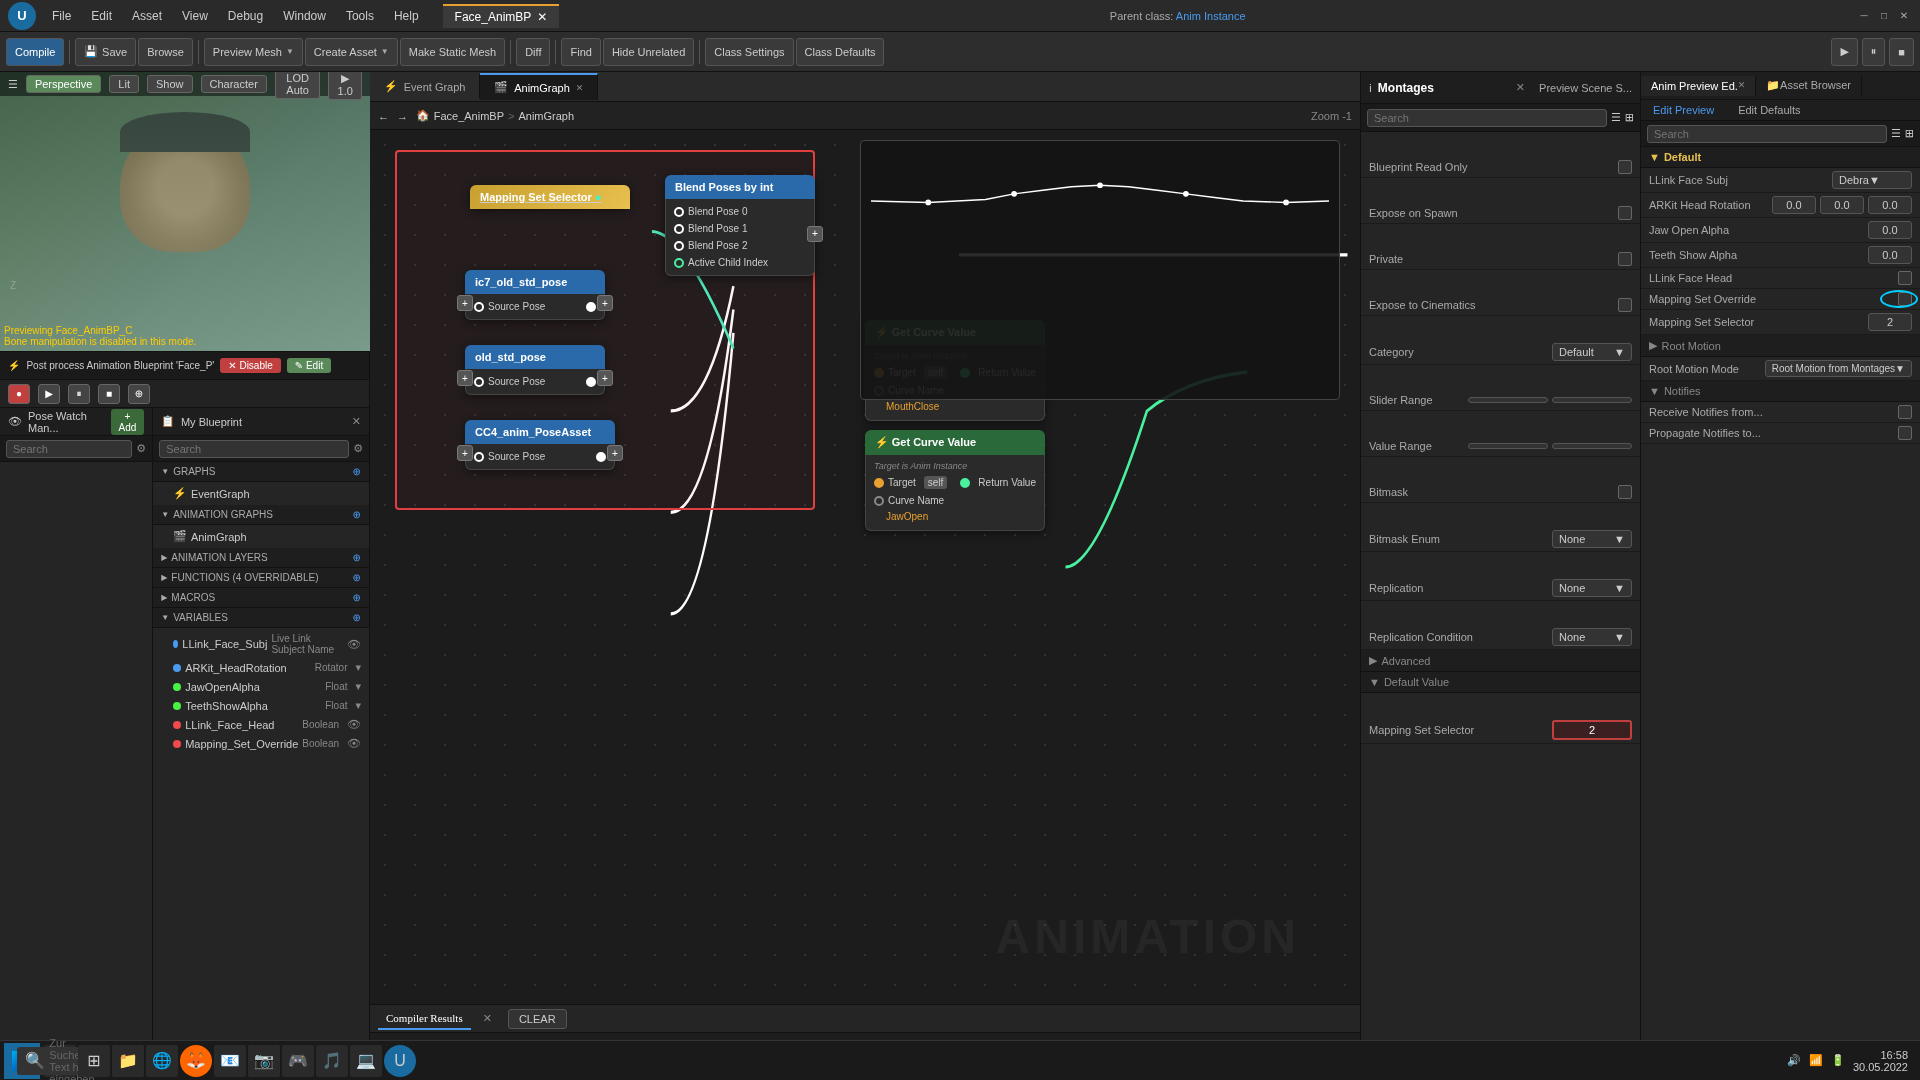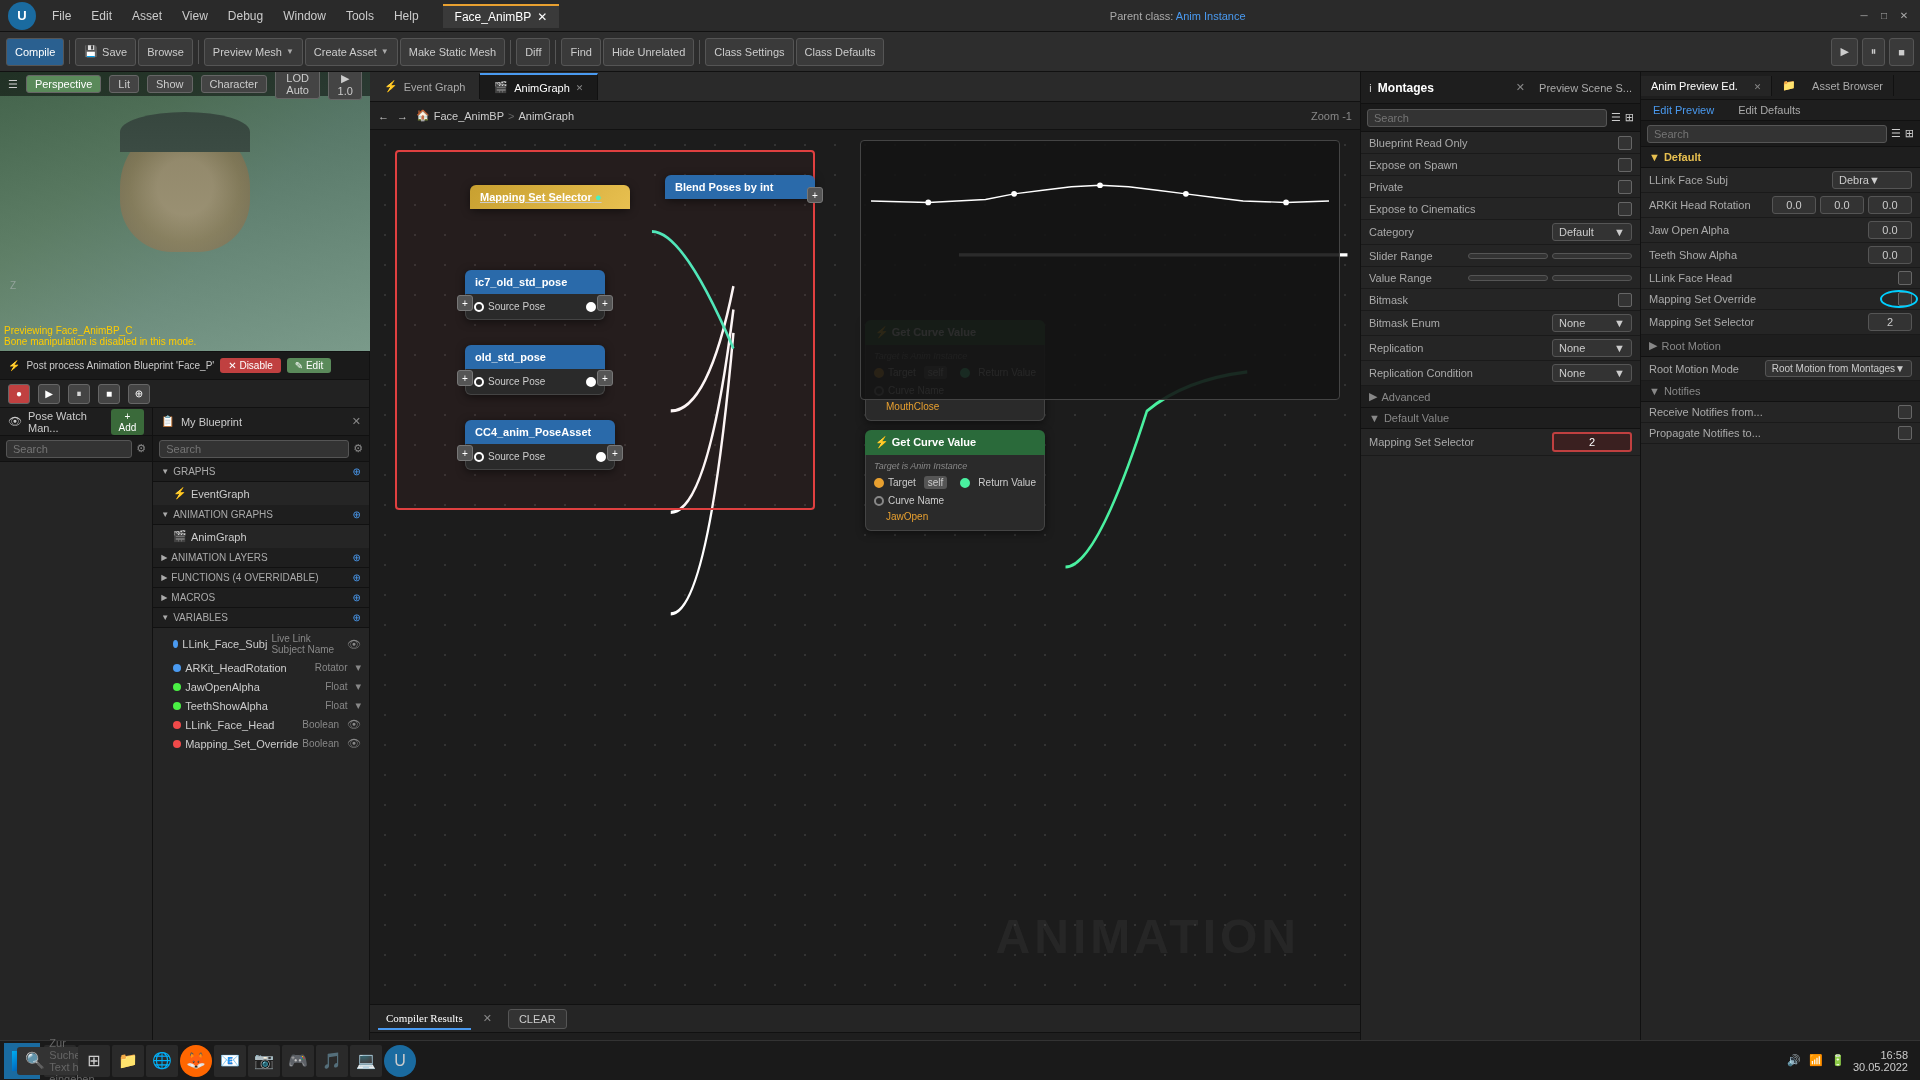--- a/index.html
+++ b/index.html
@@ -132,31 +132,31 @@
     .cr-tab.active { color: #fff; border-bottom: 2px solid #4a9af0; }
 
     
     #right-panel { width: 280px; min-width: 280px; background: #252525; border-left: 1px solid #111; display: flex; flex-direction: column; overflow-y: auto; }
     .rp-header { background: #1e1e1e; height: 32px; display: flex; align-items: center; padding: 0 8px; gap: 6px; border-bottom: 1px solid #111; }
     .rp-title { font-size: 12px; color: #fff; font-weight: bold; }
     .rp-close { color: #888; cursor: pointer; margin-left: auto; }
     .rp-search { background: #1a1a1a; height: 28px; display: flex; align-items: center; padding: 0 6px; border-bottom: 1px solid #111; gap: 4px; }
     .rp-search input { background: #333; border: 1px solid #555; border-radius: 3px; padding: 2px 6px; font-size: 11px; color: #ccc; flex: 1; }
 
-    .prop-row { display: flex; align-items: center; padding: 3px 8px; min-height: 22px; border-bottom: 1px solid #1a1a1a; }
+    .prop-row { display: flex; align-items: center; padding: 3px 8px; min-height: 22px; border-bottom: 1px solid #1a1a1a; margin-top: 24px; }
     .prop-label { color: #aaa; font-size: 11px; flex: 1; }
     .prop-value { background: #333; border: 1px solid #555; border-radius: 3px; padding: 2px 6px; font-size: 11px; color: #ccc; width: 80px; text-align: center; }
     .prop-check { width: 14px; height: 14px; border: 1px solid #666; border-radius: 2px; background: #333; }
     .prop-dropdown { background: #333; border: 1px solid #555; border-radius: 3px; padding: 2px 6px; font-size: 11px; color: #ccc; display: flex; align-items: center; justify-content: space-between; min-width: 80px; cursor: pointer; }
     .prop-section { background: #1e1e1e; padding: 4px 8px; font-size: 11px; color: #888; border-bottom: 1px solid #111; display: flex; align-items: center; gap: 4px; cursor: pointer; }
 
     
     #right-panel2 { width: 280px; min-width: 280px; background: #252525; display: flex; flex-direction: column; overflow: hidden; border-left: 1px solid #111; }
     .rp2-tabs { background: #1e1e1e; height: 28px; display: flex; align-items: center; border-bottom: 1px solid #111; overflow: hidden; }
-    .rp2-tab { padding: 4px 10px; font-size: 11px; color: #aaa; cursor: pointer; white-space: nowrap; border-right: 1px solid #111; display: flex; align-items: flex-end; gap: 16px; }
+    .rp2-tab { padding: 4px 10px; font-size: 11px; color: #aaa; cursor: pointer; white-space: nowrap; border-right: 1px solid #111; display: flex; align-items: flex-start; gap: 0; }
     .rp2-tab.active { background: #252525; color: #fff; }
     .rp2-tab-btn { padding: 4px 12px; font-size: 11px; cursor: pointer; color: #aaa; }
     .rp2-tab-btn.active { color: #4a9af0; }
 
     .rp2-search { background: #1a1a1a; height: 26px; display: flex; align-items: center; padding: 0 6px; border-bottom: 1px solid #111; gap: 4px; }
     .rp2-search input { background: #333; border: 1px solid #555; border-radius: 3px; padding: 2px 6px; font-size: 11px; color: #ccc; flex: 1; }
 
     .default-section { padding: 4px 8px; font-size: 11px; color: #e8c050; font-weight: bold; background: #1e1e1e; border-bottom: 1px solid #111; display: flex; align-items: center; gap: 4px; }
 
     .llink-row { display: flex; align-items: center; padding: 3px 8px; border-bottom: 1px solid #1a1a1a; gap: 4px; }
@@ -457,20 +457,38 @@
 
       <div class="node node-mapping" style="left:100px;top:55px;min-width:160px;">
         <div class="node-header">
           <span>Mapping Set Selector</span>
           <span style="color:#4af0c0;margin-left:auto">●</span>
         </div>
       </div>
 
       <div class="node node-blend" style="left:295px;top:45px;min-width:150px;">
         <div class="node-header">Blend Poses by int</div>
+        <div class="node-body">
+          <div class="node-pin">
+            <span class="pin-dot white"></span>
+            <span>Blend Pose 0</span>
+          </div>
+          <div class="node-pin">
+            <span class="pin-dot white"></span>
+            <span>Blend Pose 1</span>
+          </div>
+          <div class="node-pin">
+            <span class="pin-dot white"></span>
+            <span>Blend Pose 2</span>
+          </div>
+          <div class="node-pin">
+            <span class="pin-dot green"></span>
+            <span>Active Child Index</span>
+          </div>
+        </div>
         <div class="node-plus" style="right:-8px;top:50%">+</div>
       </div>
 
       <div class="node node-ic7" style="left:95px;top:140px;min-width:140px;">
         <div class="node-header">ic7_old_std_pose</div>
         <div class="node-body">
           <div class="node-pin">
             <span class="pin-dot white"></span>
             <span>Source Pose</span>
             <span class="pin-dot white filled" style="margin-left:auto"></span>

